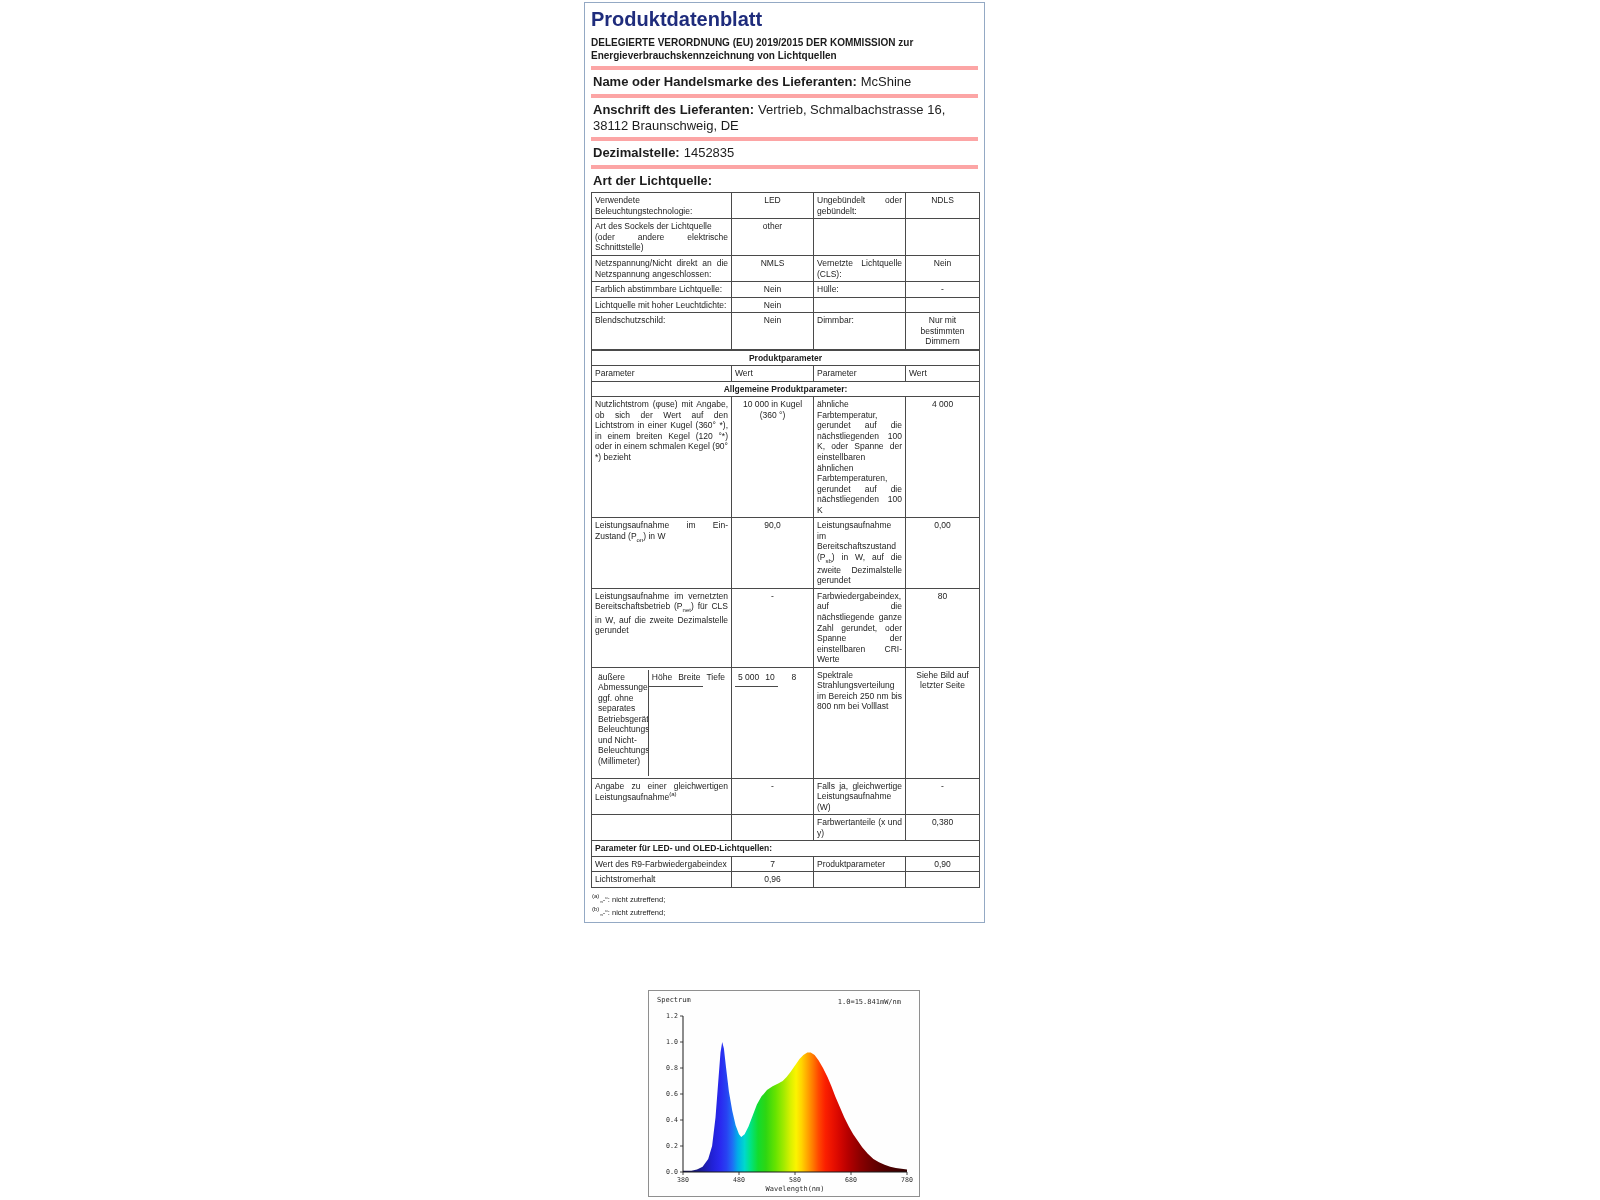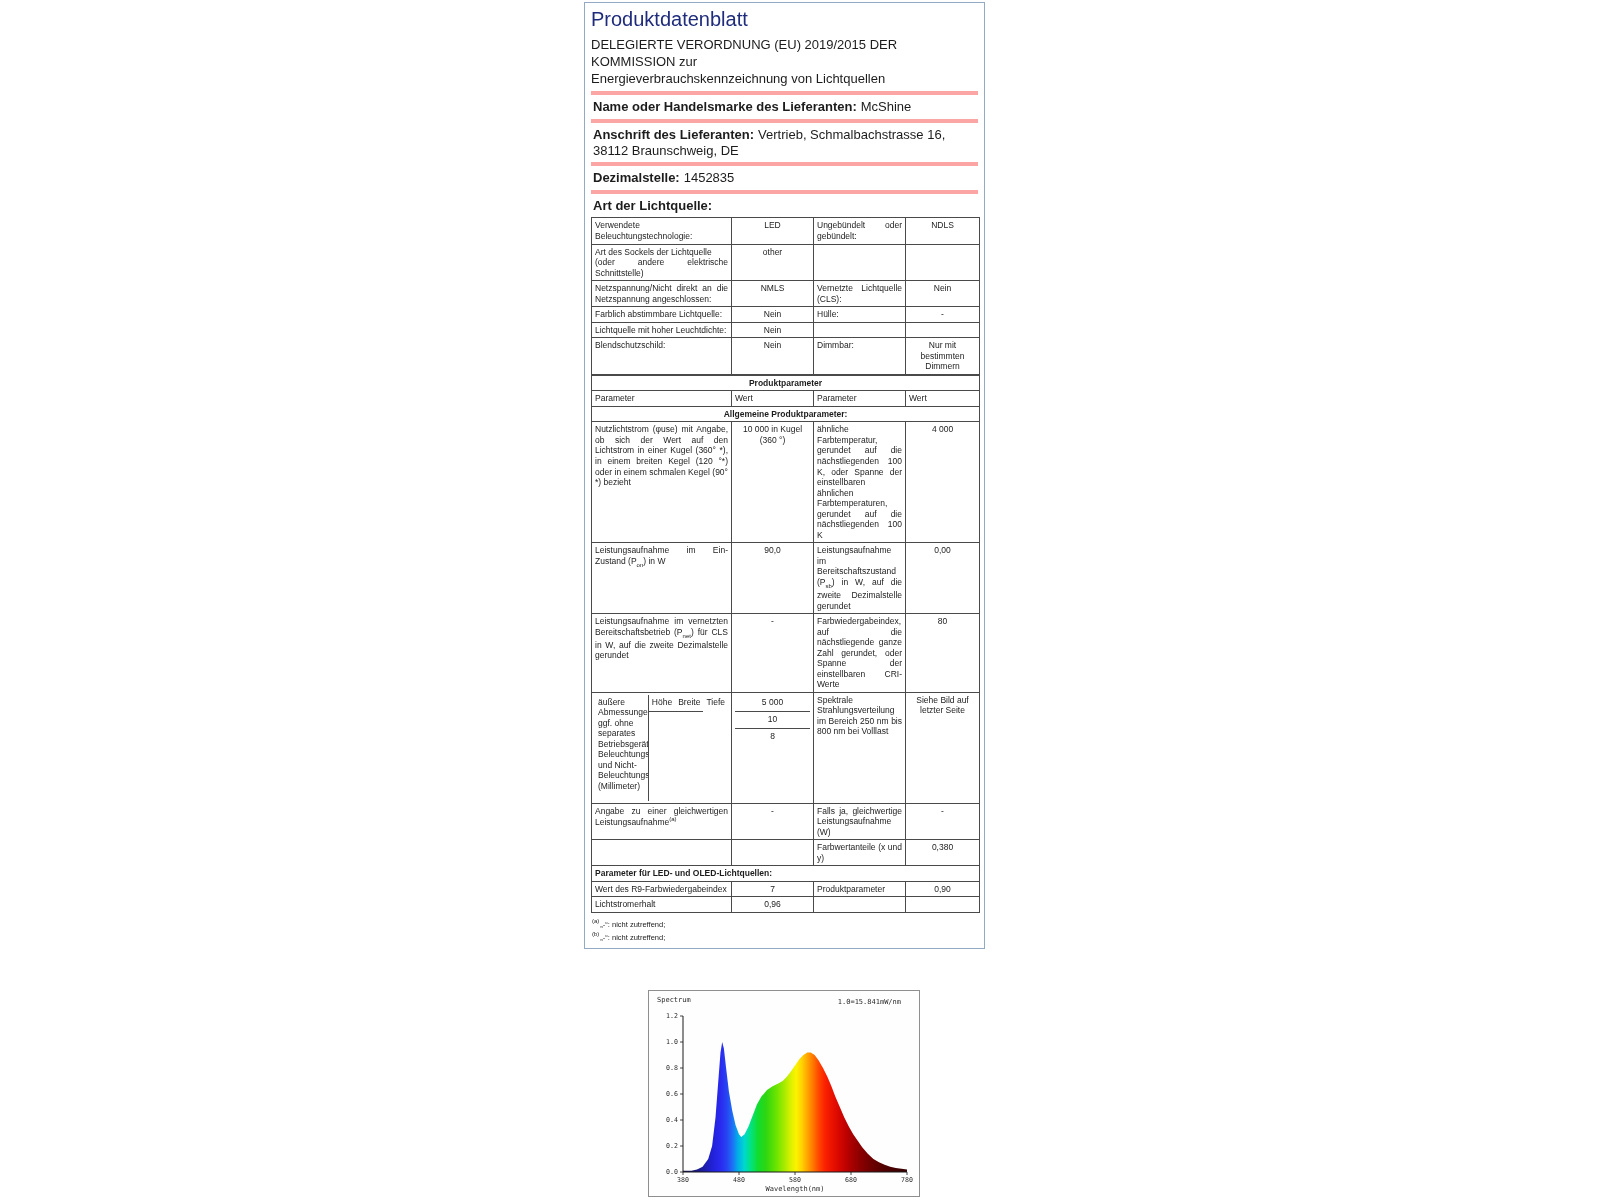--- a/index.html
+++ b/index.html
@@ -7,44 +7,44 @@
     width:1600px; height:1200px; background:#ffffff; position:relative;
     font-family:"Liberation Sans", sans-serif; color:#1c1c1c;
     -webkit-font-smoothing:antialiased;
   }
   .doc {
     position:absolute; left:584px; top:2px; width:401px;
     border:1px solid #94a9c4; background:#fff;
     padding:3px 6px 5px 6px; box-sizing:border-box;
   }
   .title {
-    color:#1f2c7c; font-size:20px; font-weight:normal; margin:2px 0 5px 0;
-  }
-  .subtitle { font-size:13px; line-height:1.32; margin-bottom:4px; }
+    color:#1f2c7c; font-size:20px; font-weight:bold; margin:2px 0 5px 0;
+  }
+  .subtitle { font-size:10px; line-height:1.32; margin-bottom:4px;font-weight:bold; }
   .info-row { border-top:4px solid #fca5a5; padding:4px 2px 4px 2px; font-size:13px; line-height:1.2; }
   .info-row .lbl { font-weight:bold; }
   .info-row .val { margin-left:4px; }
   table.grid { border-collapse:collapse; width:100%; table-layout:fixed; font-size:8.5px; }
   table.grid td {
     border:1px solid #4a4a4a; padding:2px 3px; vertical-align:top; line-height:1.24;
     overflow:hidden; word-wrap:normal;
   }
   td.p1 { text-align:justify; white-space:pre-line; }
   td.p2 { text-align:left; text-align:justify;margin-left:25px; }
   td.v  { text-align:center; }
   td.sec-c { text-align:center; font-weight:bold;margin-top:8px; }
   td.sec-l { text-align:left; font-weight:bold; }
   tr.dims-row { height:106px; }
   td.nopad { padding:0; }
   .dwrap { display:flex; height:106px; }
   .dlabel { width:60px; border-right:1px solid #4a4a4a; padding:2px 3px; overflow:hidden; box-sizing:border-box; text-align:left; }
   .dnames { flex:1; display:flex; flex-direction:row; }
   .dnames > div { padding:2px 3px; border-bottom:1px solid #4a4a4a; height:12px; }
   .dnames > div.grow { flex:1; border-bottom:none; }
-  .dvwrap { display:flex; flex-direction:column; height:106px; text-align:center; }
+  .dvwrap { display:flex; height:106px; text-align:center; }
   .dvwrap > div { padding:2px 3px; border-bottom:1px solid #4a4a4a; height:12px; }
   .dvwrap > div.grow { flex:1; border-bottom:none; }
   .footnotes { font-size:7.5px; margin-top:4px; padding-left:1px; line-height:1.5; }
   .fn-sup { vertical-align:super; font-size:6px; margin-right:1px; }
   .chart-box {
     position:absolute; left:648px; top:990px; width:272px; height:207px;
     border:1px solid #8f8f8f; background:#fefefe; box-sizing:border-box;
   }
   .chart-box svg { display:block; width:270px; height:205px; }
   sub { font-size:6px; } sup { font-size:6px; }

